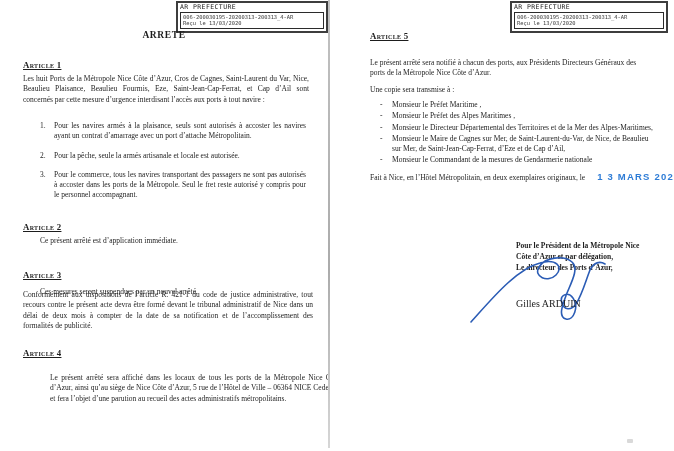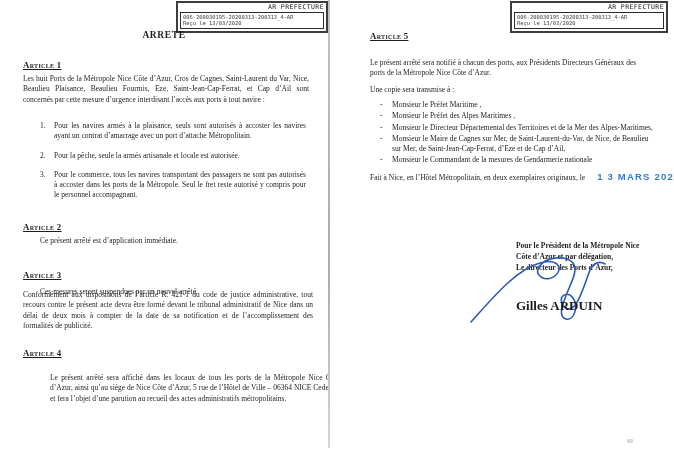--- a/index.html
+++ b/index.html
@@ -9,21 +9,21 @@
   .page { position:absolute; top:0; height:451px; background:#fff; }
   #page-left  { left:0;   width:328px; }
   #page-right { left:330px; width:344px; }
   .divider { position:absolute; left:328px; top:0; width:2px; height:448px;
              background:linear-gradient(#c2c2c2,#ababab 60%,#d6d6d6); }
 
   
   .ar-stamp { position:absolute; top:1px; border:2px solid #3d3d3d; background:#fff;
               padding:1px 2px 2px 2px; }
   .ar-stamp .t { font-family:"DejaVu Sans Mono", monospace; font-size:6.5px; line-height:7px;
-                 text-align:right; color:#222; letter-spacing:.4px; white-space:nowrap; }
+                 text-align:left; color:#222; letter-spacing:.4px; white-space:nowrap; }
   .ar-stamp .box { border:1px solid #2b2b2b; margin-top:1px; padding:1px 2px; }
   .ar-stamp .box div { font-family:"DejaVu Sans Mono", monospace; font-size:5.4px;
                        line-height:6.4px; color:#3a3a3a; white-space:nowrap; }
 
   .doc-title { position:absolute; top:30px; left:0; width:100%; text-align:center;
                font-weight:bold; font-size:9.5px; letter-spacing:.6px; }
 
   .art-h { font-weight:bold; text-decoration:underline; font-variant:small-caps;
            font-size:8.8px; letter-spacing:.3px; white-space:nowrap; }
 
@@ -38,21 +38,21 @@
   
   .rcpt { display:flex; margin-bottom:1px; }
   .rcpt .dash { flex:none; width:14px; font-size:7.5px; line-height:10.3px; padding-left:2px; }
   .rcpt .tx { font-size:7.5px; line-height:10.3px; }
 
   .closing-row { display:flex; align-items:baseline; gap:12px; white-space:nowrap; }
   .date-stamp { font-family:"Liberation Sans", sans-serif; font-weight:bold; font-size:9.5px;
                 color:#2e7cd6; letter-spacing:1.2px; white-space:nowrap; }
 
   .sig-block div { font-weight:bold; font-size:7.5px; line-height:10.8px; white-space:nowrap; }
-  .sig-name { font-weight:bold; font-size:13px; white-space:nowrap; }
+  .sig-name { font-weight:normal; font-size:10px; white-space:nowrap; }
   .sig-svg { position:absolute; pointer-events:none; }
 
   .artifact { position:absolute; width:6px; height:4px; background:#d9d9d9; border-radius:1px; }
 </style>
 </head>
 <body>
 
 <div class="page" id="page-left">
 
   <div class="ar-stamp" style="left:176px; width:152px;">

